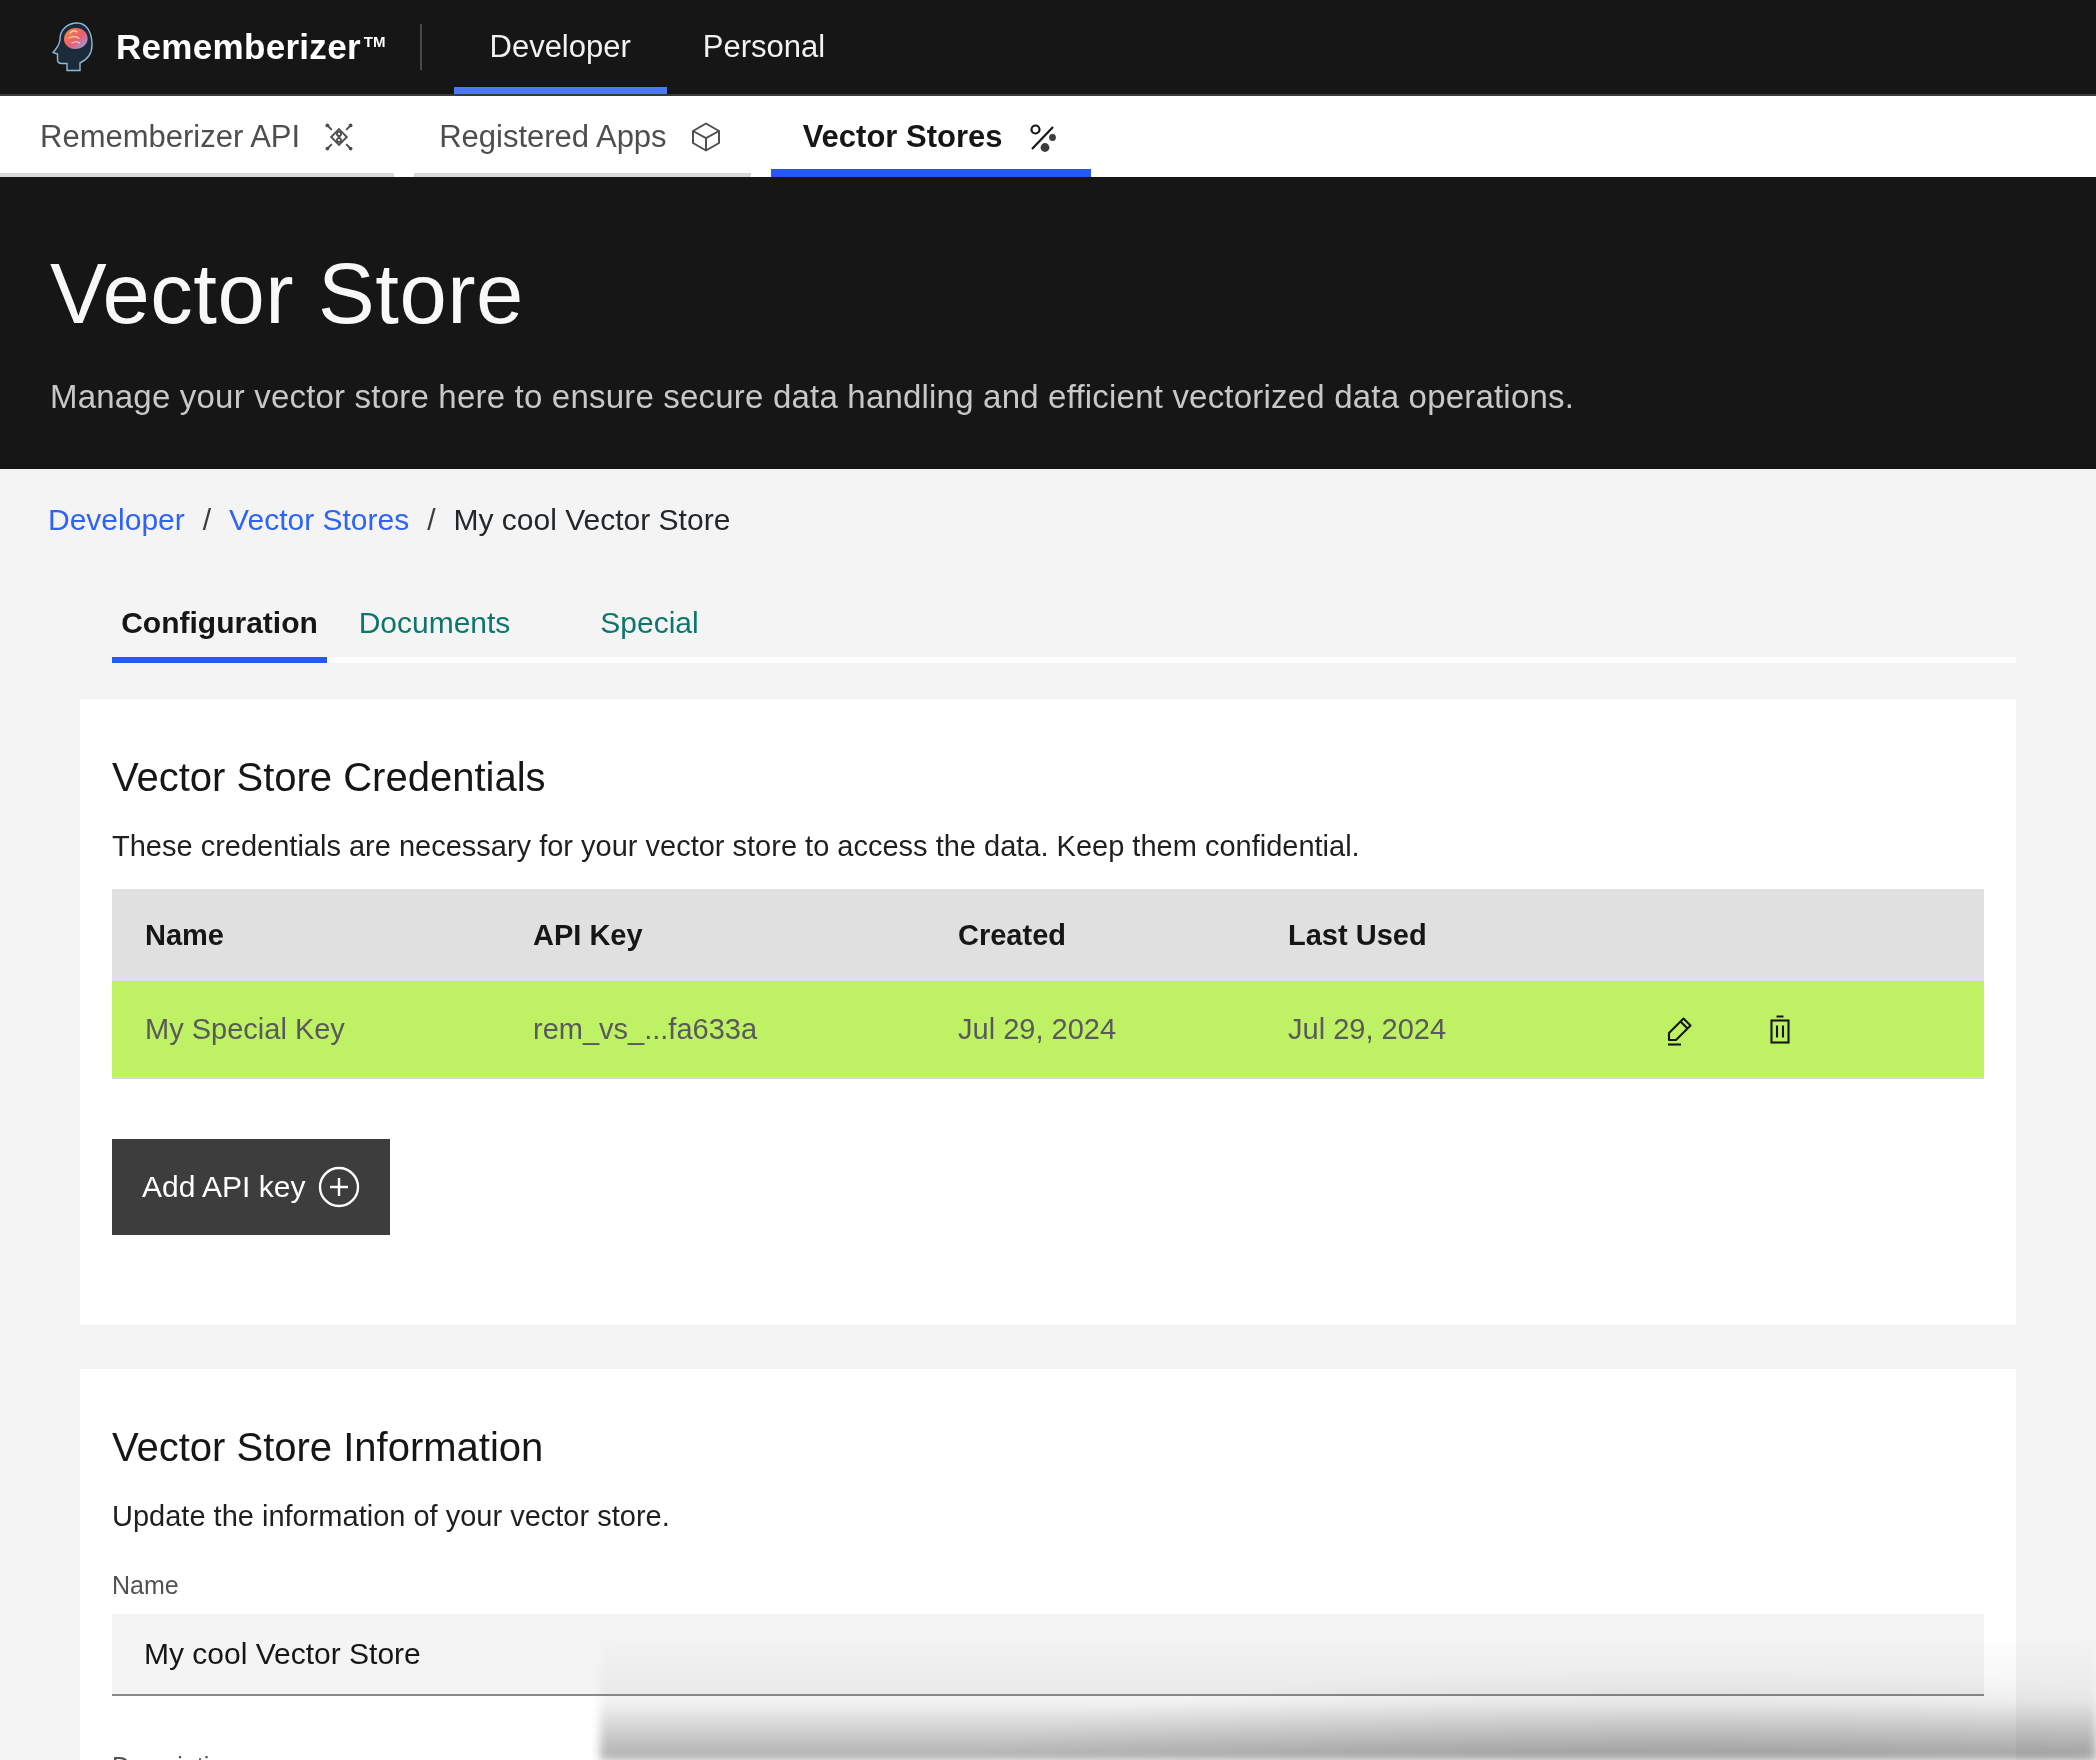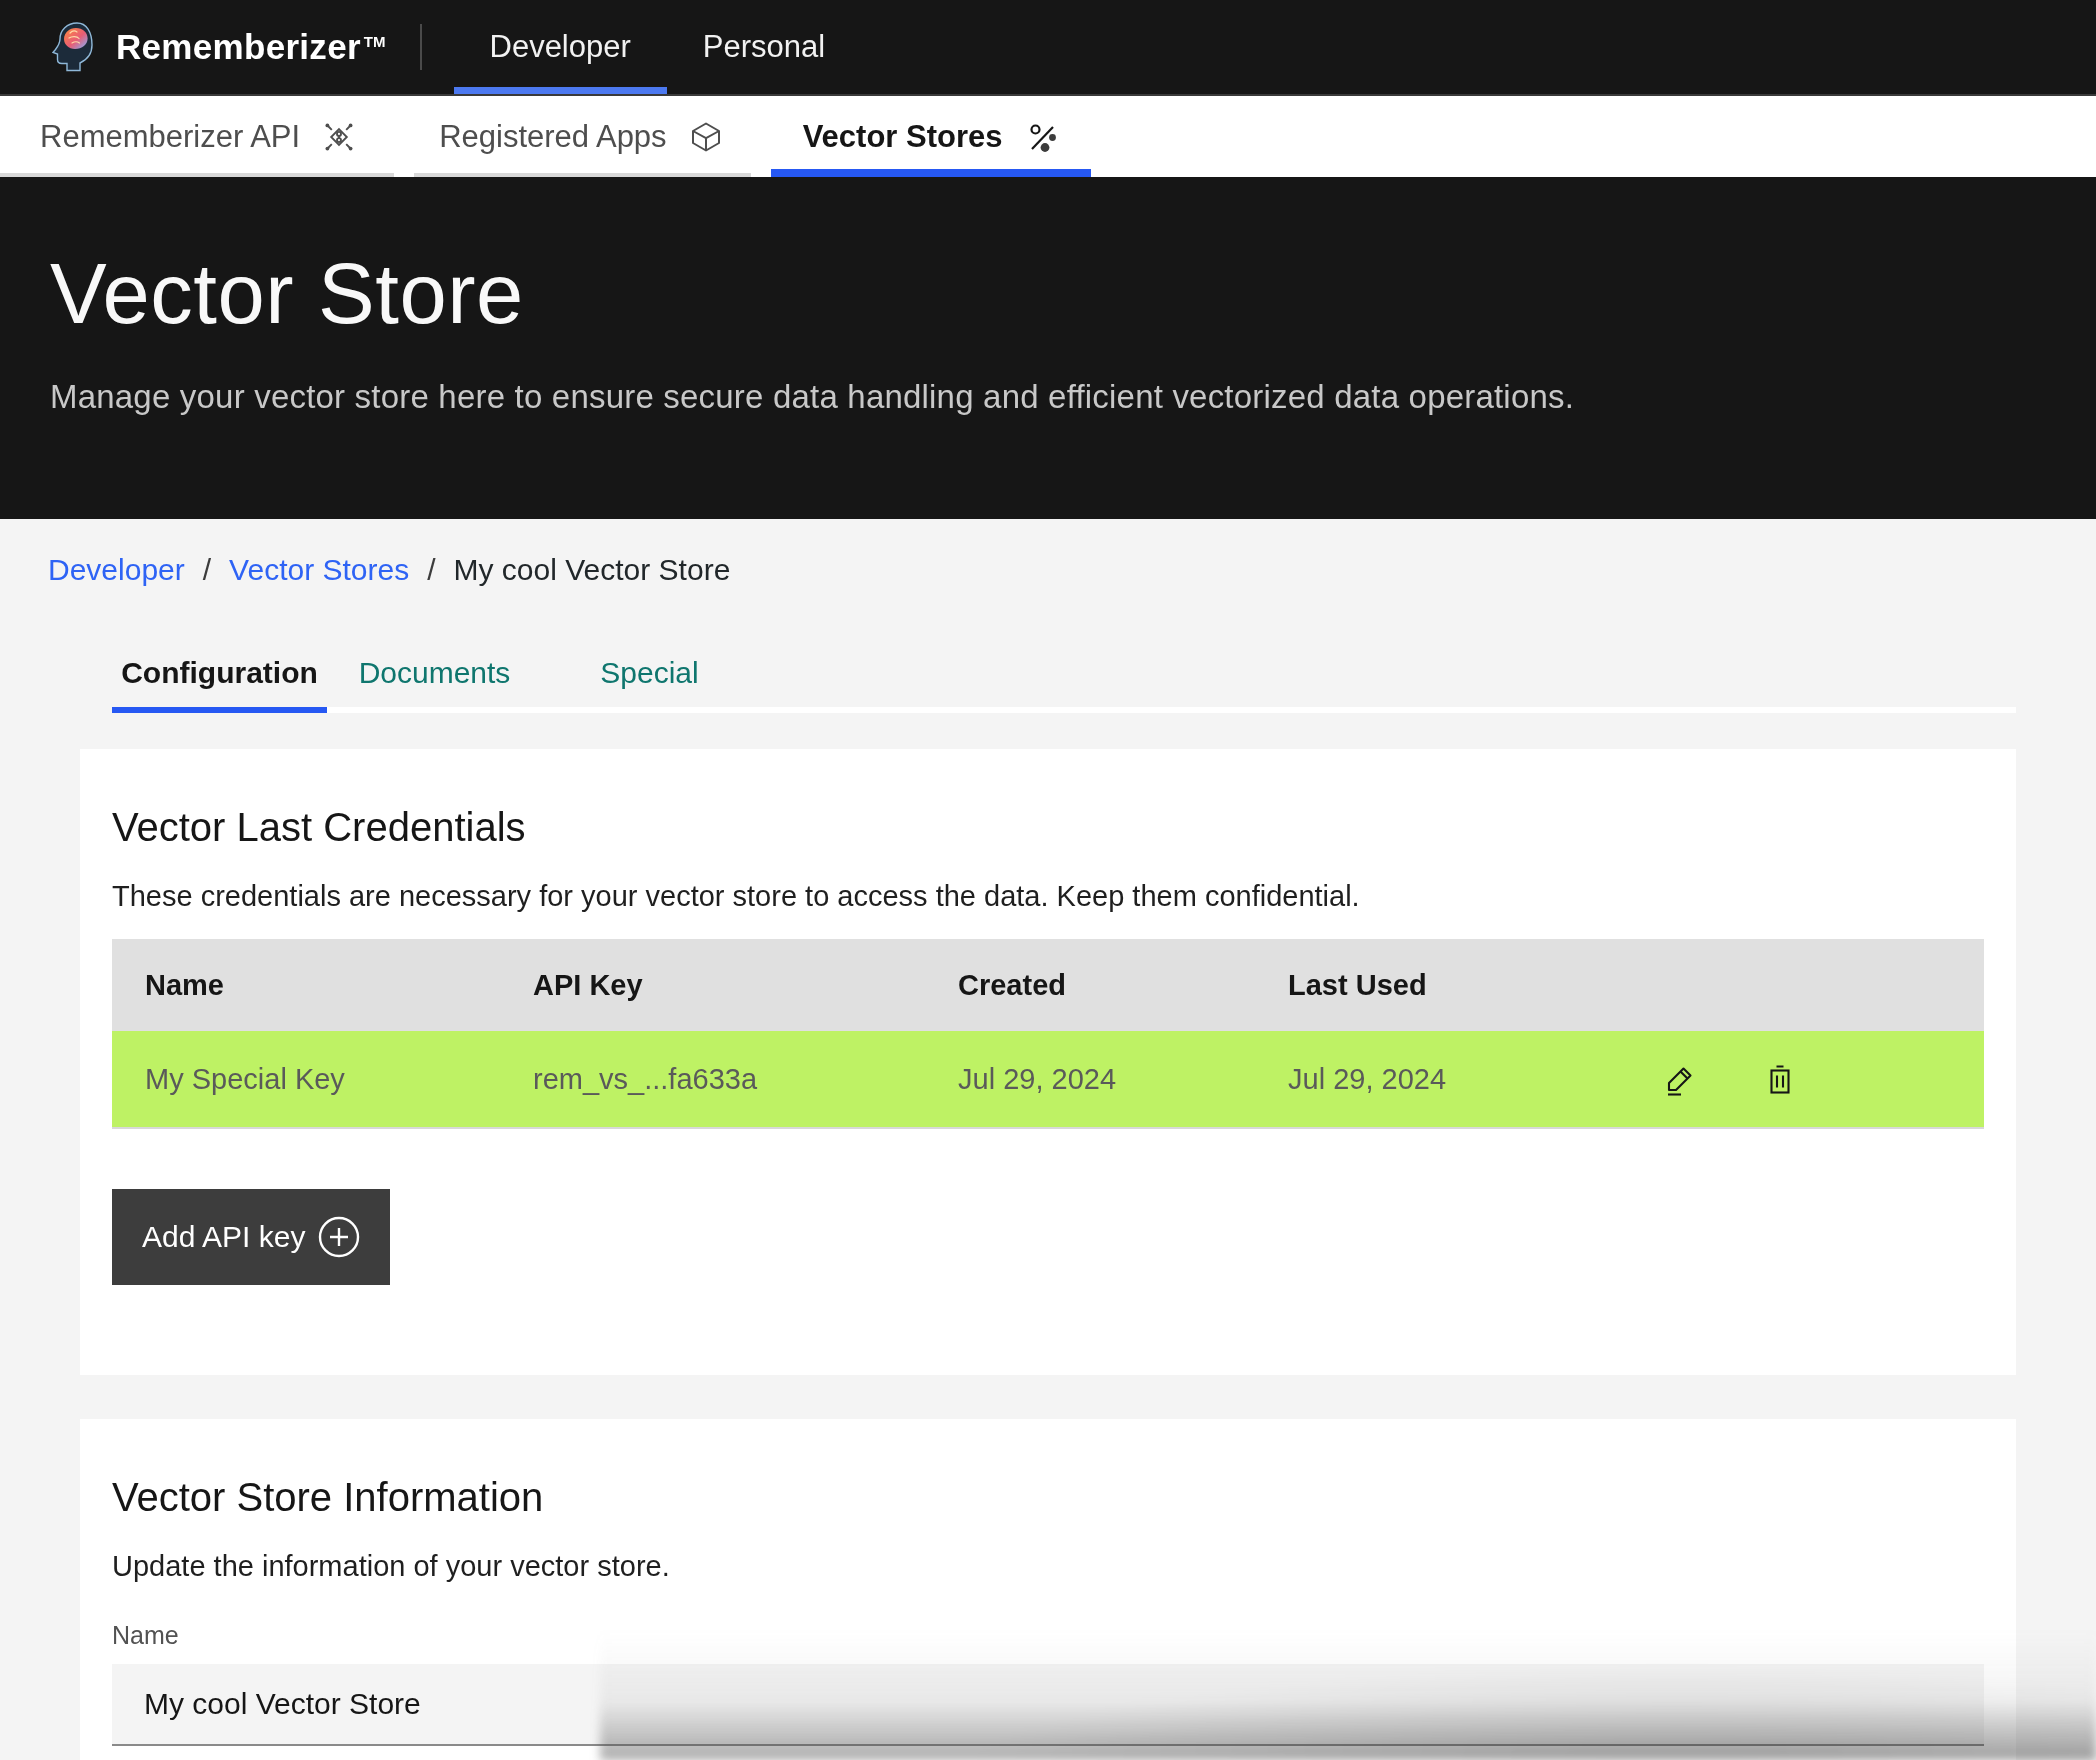--- a/index.html
+++ b/index.html
@@ -27,21 +27,21 @@
              font-size:31px; color:#4e4e4e; cursor:pointer; }
   .sub-tab::after { content:""; position:absolute; left:0; right:0; bottom:0; height:4px; background:#d9d9d9; }
   .sub-tab.t1 { padding:0 38px 0 40px; }
   .sub-tab.t2 { padding:0 28px 0 25px; }
   .sub-tab.t3 { padding:0 32px; }
   .sub-tab.active { color:#161616; font-weight:700; }
   .sub-tab.active::after { height:8px; background:#2658f3; }
   .sub-tab svg { flex:0 0 auto; }
 
   
-  .hero { height:342px; background:#161616; padding:74px 50px 0 50px; }
+  .hero { height:292px; background:#161616; padding:74px 50px 0 50px; }
   .hero-title { color:#f8f8f8; font-size:85px; font-weight:300; letter-spacing:.5px; line-height:1; }
   .hero-desc { color:#c8c8c8; font-size:33px; font-weight:400; margin-top:42px; letter-spacing:.2px; }
 
   
   .main { background:#f4f4f4; position:relative; }
 
   .breadcrumb { display:flex; align-items:center; gap:18px; padding:34px 0 0 48px; font-size:30px; }
   .crumb-link { color:#2e63f5; cursor:pointer; text-decoration:none; }
   .crumb-sep { color:#3c3c3c; }
   .crumb-current { color:#21272a; }
@@ -171,21 +171,21 @@
       <span class="crumb-current">My cool Vector Store</span>
     </nav>
 
     <div class="tabs">
       <div class="tab active">Configuration</div>
       <div class="tab">Documents</div>
       <div class="tab">Special</div>
     </div>
 
     <section class="card">
-      <h2 class="card-title">Vector Last Credentials</h2>
+      <h2 class="card-title">Vector Store Credentials</h2>
       <p class="card-subtitle">These credentials are necessary for your vector store to access the data. Keep them confidential.</p>
 
       <table class="keys">
         <colgroup>
           <col style="width:388px">
             <col style="width:425px">
             <col style="width:330px">
             <col style="width:335px">
             <col style="width:394px">
         </colgroup>

